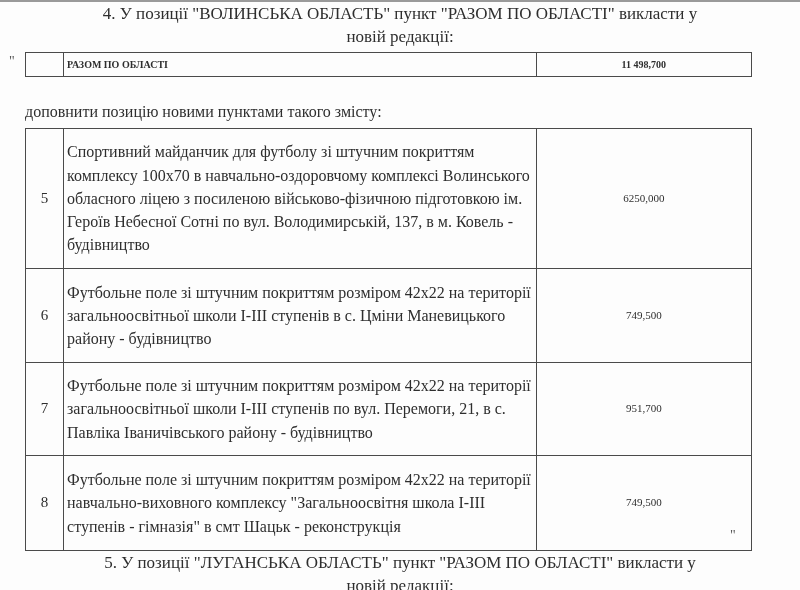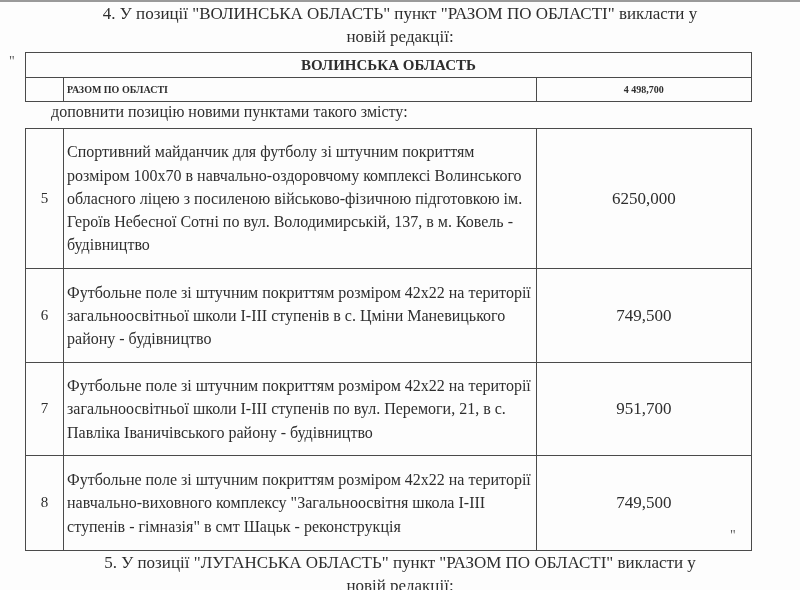--- a/index.html
+++ b/index.html
@@ -30,27 +30,27 @@
   }
   td {
     border: 1.5px solid #4a4a4a; padding: 0; vertical-align: middle;
   }
   #tbl1 { left: 25px; top: 52px; width: 727px; }
   #tbl1 .hdr td { height: 24px; text-align: center; font-weight: bold; font-size: 15px; }
   #tbl1 .tot td { height: 23px; font-weight: bold; font-size: 10px; }
   #tbl1 .tot .lbl { padding-left: 3px; }
   #tbl1 .tot .val { text-align: center; }
   .add-line {
-    position: absolute; left: 25px; top: 101px; font-size: 16px; line-height: 22px; white-space: nowrap; margin-left: 26px;
+    position: absolute; left: 25px; top: 101px; font-size: 16px; line-height: 22px; white-space: nowrap;
   }
   #tbl2 { left: 25px; top: 128px; width: 727px; }
   #tbl2 td { font-size: 16px; line-height: 23.3px; }
   #tbl2 .num { text-align: center; font-size: 15px; }
   #tbl2 .desc { padding: 0 3px; }
-  #tbl2 .amt { text-align: center; font-size: 17px; }
+  #tbl2 .amt { text-align: center; font-size: 11px; }
   .c1 { width: 38px; } .c2 { width: 472px; } .c3 { width: 215px; }
   .r5 td { height: 139px; }
   .r6 td { height: 93px; }
   .r7 td { height: 92px; }
   .r8 td { height: 94px; }
 </style>
 </head>
 <body>
 
 <div class="topline"></div>
@@ -60,43 +60,40 @@
 
 <div class="quote q-open">"</div>
 
 <table id="tbl1">
   <colgroup>
       <col class="c1">
       <col class="c2">
       <col class="c3">
     </colgroup>
   <tbody>
-      <tr class="hdr">
-    <td colspan="3">ВОЛИНСЬКА ОБЛАСТЬ</td>
-  </tr>
   <tr class="tot">
     <td></td>
     <td class="lbl">РАЗОМ ПО ОБЛАСТІ</td>
-    <td class="val">4 498,700</td>
+    <td class="val">11 498,700</td>
   </tr>
 </tbody>
   </table>
 
 <div class="add-line">доповнити позицію новими пунктами такого змісту:</div>
 
 <table id="tbl2">
   <colgroup>
       <col class="c1">
       <col class="c2">
       <col class="c3">
     </colgroup>
   <tbody>
       <tr class="r5">
     <td class="num">5</td>
-    <td class="desc">Спортивний майданчик для футболу зі штучним покриттям розміром 100х70 в навчально-оздоровчому комплексі Волинського обласного ліцею з посиленою військово-фізичною підготовкою ім. Героїв Небесної Сотні по вул. Володимирській, 137, в м. Ковель - будівництво</td>
+    <td class="desc">Спортивний майданчик для футболу зі штучним покриттям комплексу 100х70 в навчально-оздоровчому комплексі Волинського обласного ліцею з посиленою військово-фізичною підготовкою ім. Героїв Небесної Сотні по вул. Володимирській, 137, в м. Ковель - будівництво</td>
     <td class="amt">6250,000</td>
   </tr>
   <tr class="r6">
     <td class="num">6</td>
     <td class="desc">Футбольне поле зі штучним покриттям розміром 42х22 на території  загальноосвітньої школи І-ІІІ ступенів в  с. Цміни Маневицького району - будівництво</td>
     <td class="amt">749,500</td>
   </tr>
   <tr class="r7">
     <td class="num">7</td>
     <td class="desc">Футбольне поле зі штучним покриттям розміром 42х22 на території загальноосвітньої школи І-ІІІ ступенів по вул. Перемоги, 21, в с. Павліка  Іваничівського району - будівництво</td>

